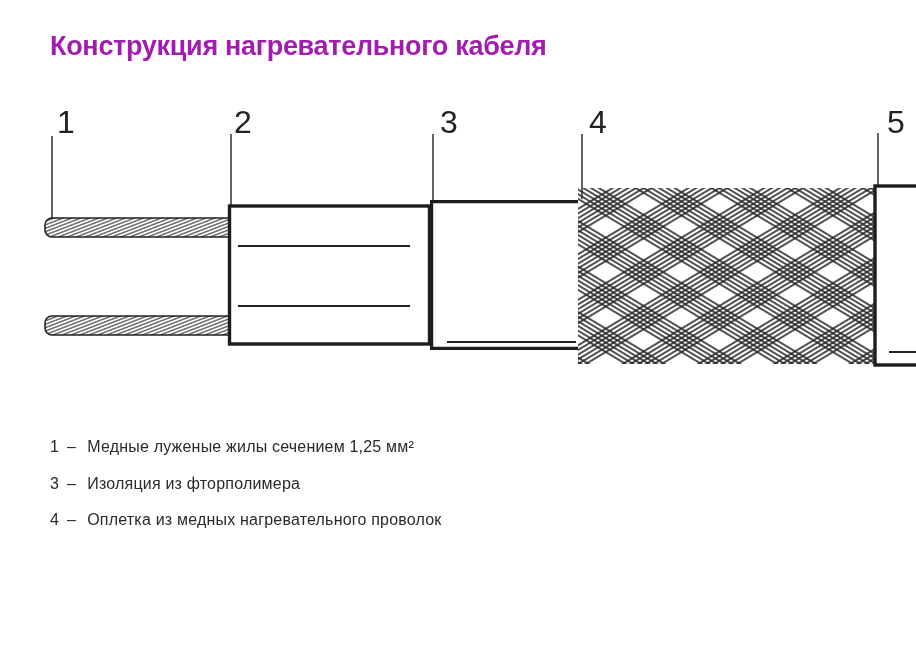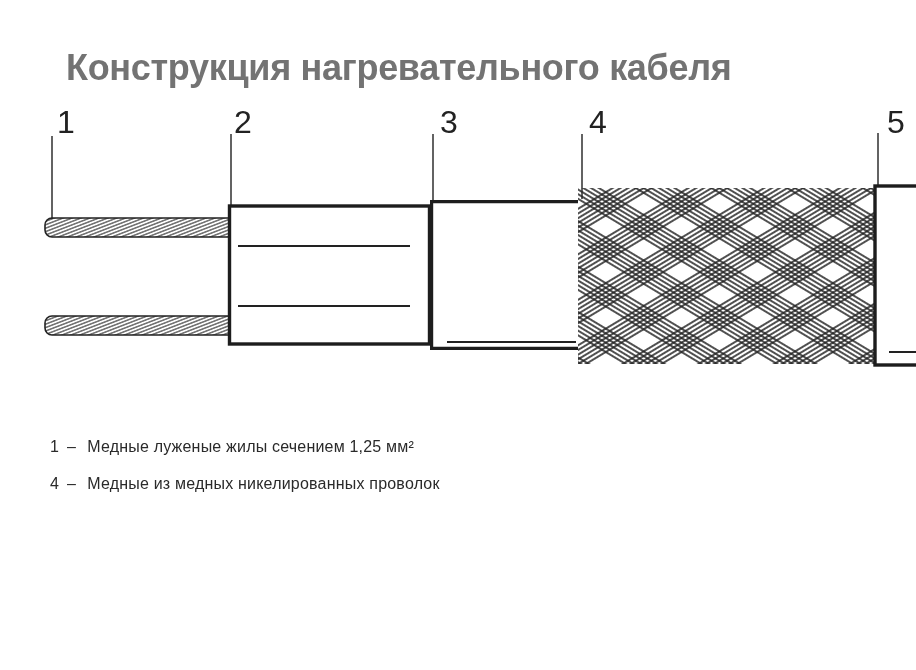--- a/index.html
+++ b/index.html
@@ -5,23 +5,23 @@
   html,body{margin:0;padding:0;background:#fff;}
   .page{
     position:relative;
     width:916px;height:670px;
     background:#ffffff;
     overflow:hidden;
     font-family:"Liberation Sans","DejaVu Sans",sans-serif;
     color:#1f1f1f;
   }
   .title{
-    position:absolute;left:50px;top:31px;margin:16px;
-    font-size:36px;font-weight:700;letter-spacing:-0.3px;
-    color:#737373;line-height:1.15;
+    position:absolute;left:50px;top:31px;margin:0;
+    font-size:27px;font-weight:700;letter-spacing:-0.3px;
+    color:#a21caf;line-height:1.15;
   }
   .callout{
     position:absolute;top:106px;
     font-size:32px;font-weight:500;line-height:1;color:#222;
   }
   .c1{left:57px;} .c2{left:234px;} .c3{left:440px;} .c4{left:589px;} .c5{left:887px;}
   .drawing{position:absolute;left:0;top:100px;}
   .legend{
     position:absolute;left:50px;top:429px;margin:0;padding:0;list-style:none;
     font-size:16px;line-height:36.5px;color:#2a2a2a;letter-spacing:0.2px;
@@ -106,17 +106,20 @@
       <rect x="875" y="86" width="57" height="179" fill="#ffffff" stroke="#1d1d1d" stroke-width="3.4"></rect>
       <line x1="889" y1="252" x2="932" y2="252" stroke="#222" stroke-width="1.8"></line>
     </g>
   </svg>
 
   <ul class="legend">
     <li>
       <span class="num">1</span><span class="dash">–</span><span class="txt">Медные луженые жилы сечением 1,25 мм²</span>
     </li>
     <li>
-      <span class="num">4</span><span class="dash">–</span><span class="txt">Медные из медных никелированных проволок</span>
+      <span class="num">3</span><span class="dash">–</span><span class="txt">Изоляция из фторполимера</span>
+    </li>
+    <li>
+      <span class="num">4</span><span class="dash">–</span><span class="txt">Оплетка из медных нагревательного проволок</span>
     </li>
   </ul>
 
 </div>
 
 </body></html>

